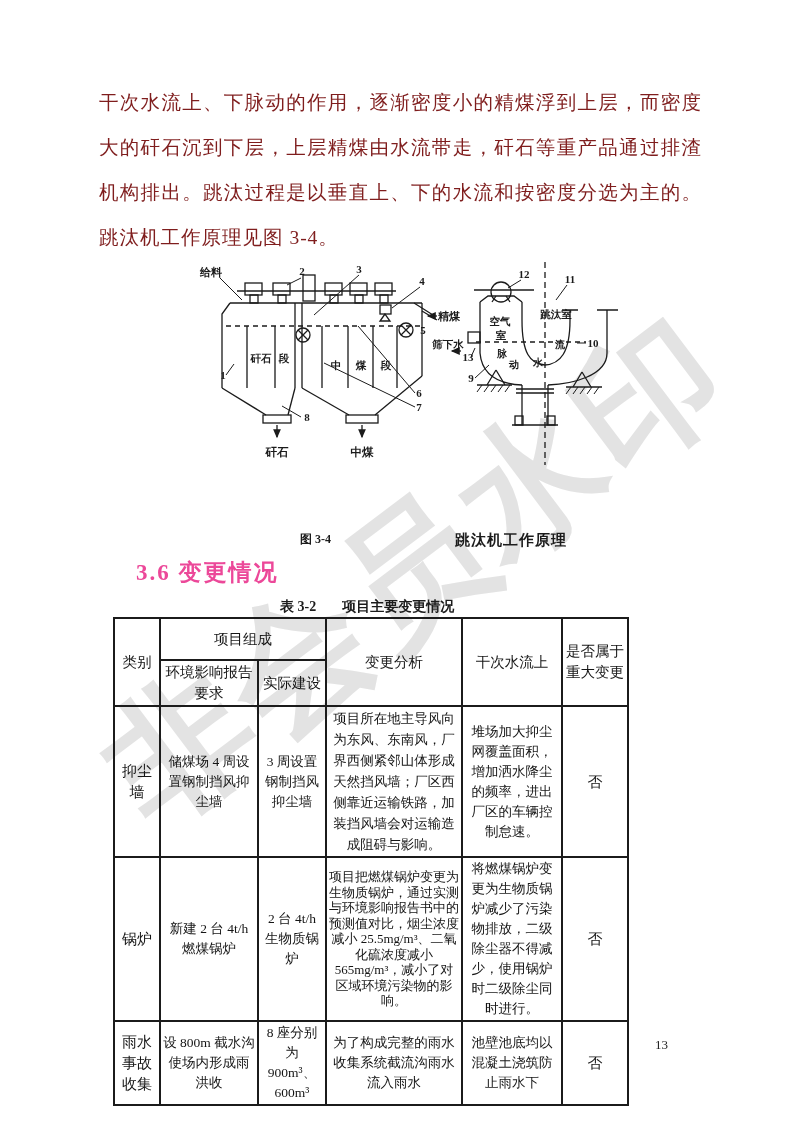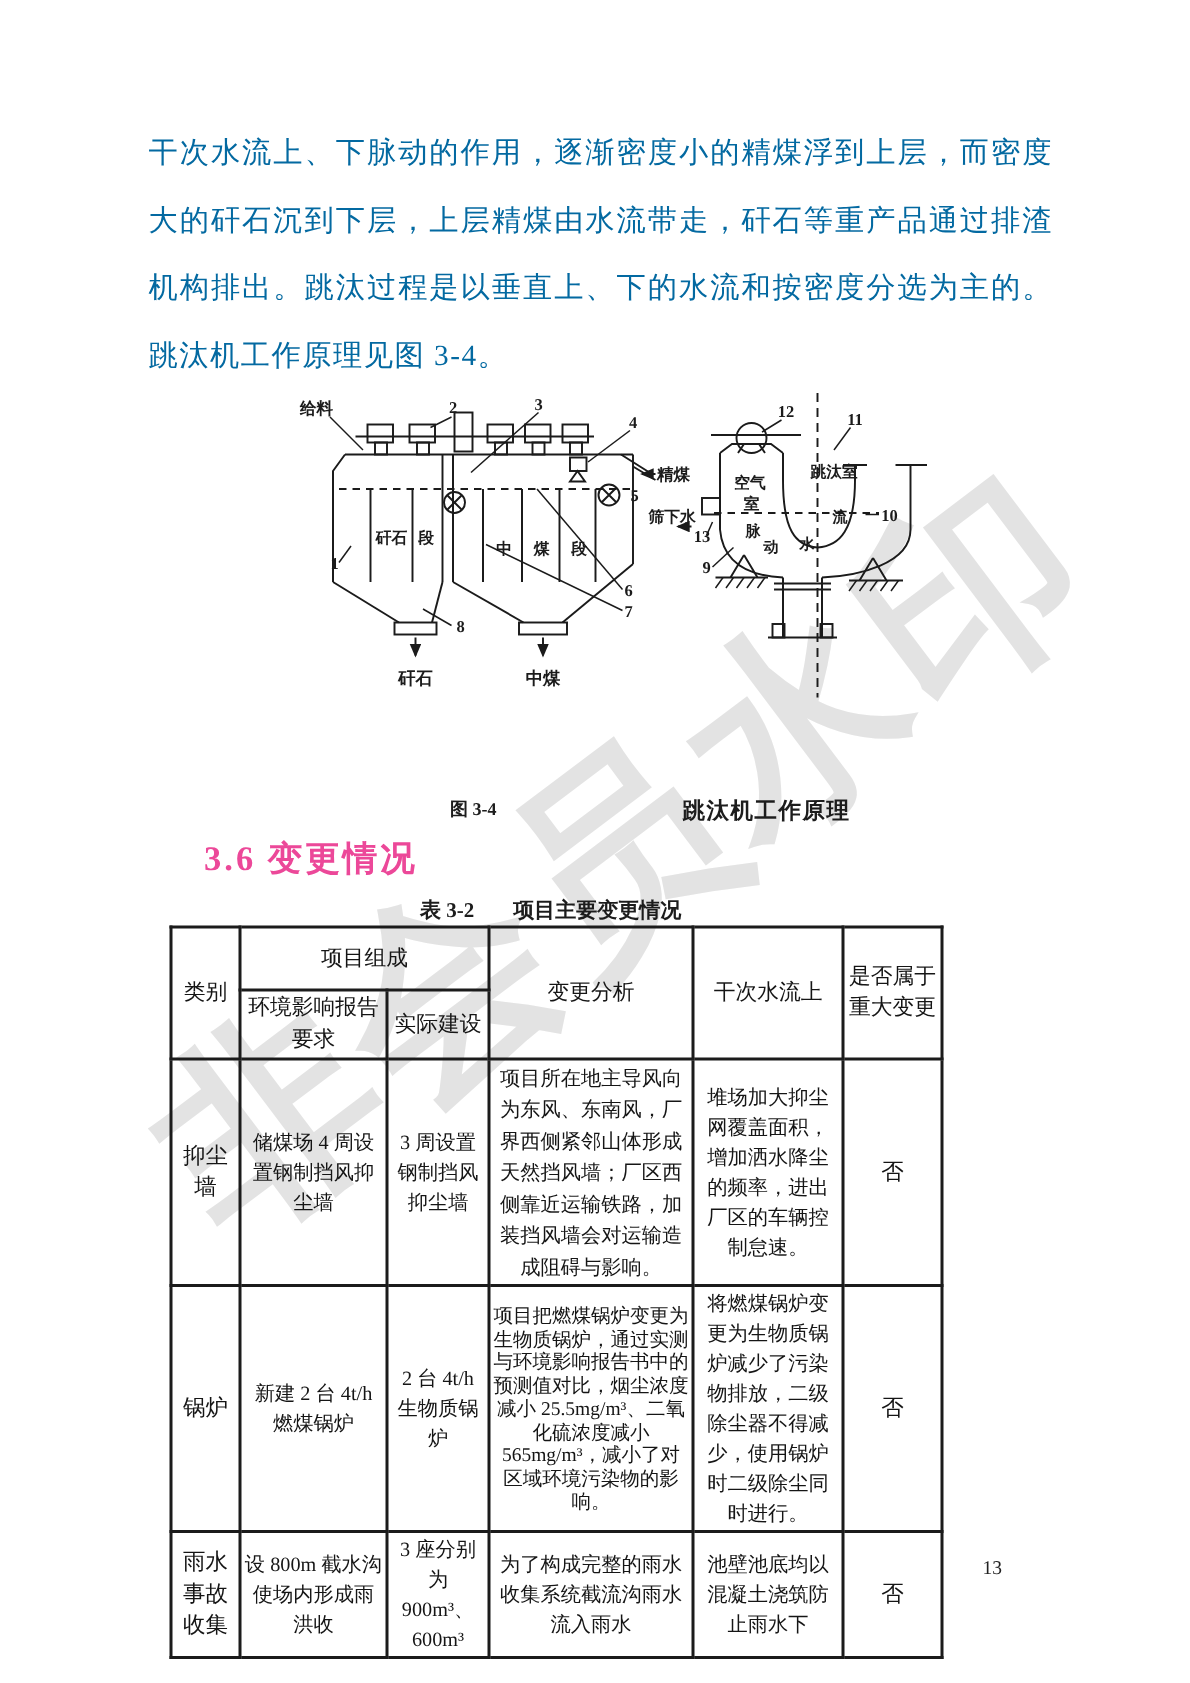--- a/index.html
+++ b/index.html
@@ -12,21 +12,21 @@
     position:absolute; left:50px; top:495px; width:730px; height:150px;
     line-height:150px; text-align:center; white-space:nowrap;
     font-family:"Liberation Sans", sans-serif; font-weight:bold;
     font-size:142px; letter-spacing:4px; color:#e3e3e3;
     transform:rotate(-37deg); z-index:0; user-select:none;
   }
   .content { position:absolute; left:0; top:0; width:793px; height:1122px; z-index:1; }
   .body-par {
     position:absolute; left:99px; top:80px; width:603px;
     font-size:19.5px; line-height:45px; letter-spacing:1px;
-    text-align:justify; color:#0369a1;
+    text-align:justify; color:#7f1d1d;
   }
   .diagram { position:absolute; left:130px; top:258px; width:560px; height:215px; }
   .legend {
     position:absolute; left:110px; top:487px; width:570px; text-align:center;
     font-size:11.5px; font-weight:bold; line-height:19px; color:#111111;
   }
   .figcap-no  { position:absolute; left:300px; top:531px; font-size:12px; font-weight:bold; }
   .figcap-ti  { position:absolute; left:455px; top:531px; font-size:15px; font-weight:bold; letter-spacing:1px; }
   .sec-head   { position:absolute; left:136px; top:557px; font-size:23px; font-weight:bold; letter-spacing:2px; color:#ec4899; }
   .tab-title  { position:absolute; left:280px; top:598px; font-size:14px; font-weight:bold; white-space:nowrap;font-family:Liberation Serif, serif; }
@@ -243,21 +243,21 @@
           <td class="cat">锅炉</td>
           <td>新建 2 台 4t/h 燃煤锅炉</td>
           <td>2 台 4t/h 生物质锅炉</td>
           <td class="an2">项目把燃煤锅炉变更为生物质锅炉，通过实测与环境影响报告书中的预测值对比，烟尘浓度减小 25.5mg/m³、二氧化硫浓度减小 565mg/m³，减小了对区域环境污染物的影响。</td>
           <td>将燃煤锅炉变更为生物质锅炉减少了污染物排放，二级除尘器不得减少，使用锅炉时二级除尘同时进行。</td>
           <td class="major">否</td>
         </tr>
         <tr class="r3">
           <td class="cat">雨水事故收集</td>
           <td>设 800m 截水沟使场内形成雨洪收</td>
-          <td>3 座分别为 900m³、600m³</td>
+          <td>8 座分别为 900m³、600m³</td>
           <td>为了构成完整的雨水收集系统截流沟雨水流入雨水</td>
           <td>池壁池底均以混凝土浇筑防止雨水下</td>
           <td class="major">否</td>
         </tr>
       </tbody>
     </table>
 
     <div class="pageno">13</div>
 
   </div>

